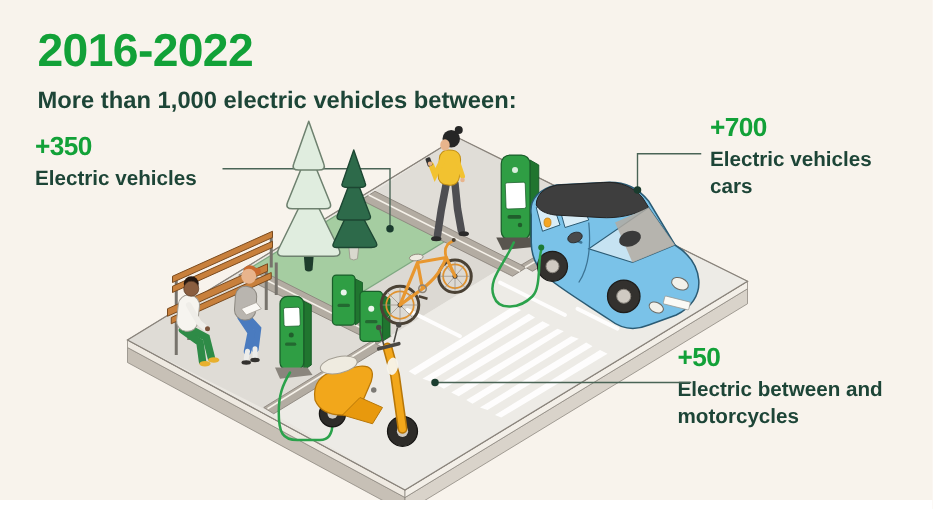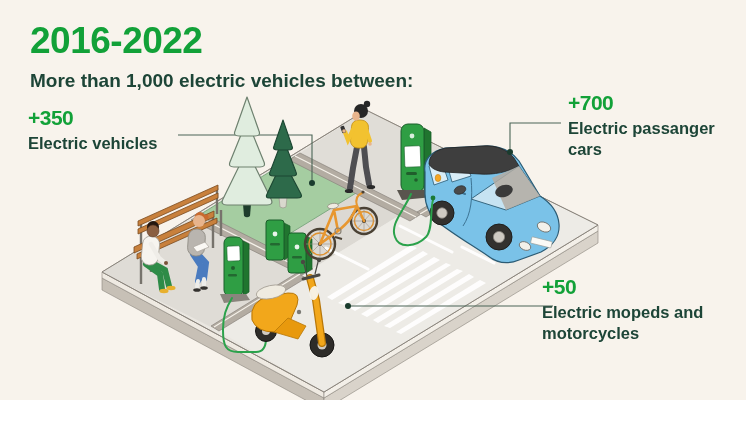--- a/index.html
+++ b/index.html
@@ -29,26 +29,26 @@
     <p class="subtitle">More than 1,000 electric vehicles between:</p>
   </header>
 
   <div class="stat stat-bicycles">
     <div class="stat-value">+350</div>
     <div class="stat-label">Electric vehicles</div>
   </div>
 
   <div class="stat stat-cars">
     <div class="stat-value">+700</div>
-    <div class="stat-label">Electric passanger cars</div>
+    <div class="stat-label">Electric vehicles cars</div>
   </div>
 
   <div class="stat stat-mopeds">
     <div class="stat-value">+50</div>
-    <div class="stat-label">Electric mopeds and motorcycles</div>
+    <div class="stat-label">Electric between and motorcycles</div>
   </div>
 
   <svg class="scene" viewBox="0 0 746 425" xmlns="http://www.w3.org/2000/svg">
 
     <g stroke="#8A847C" stroke-width="0.6">
       <path d="M102,278 L324,398 L324,410 L102,290 Z" fill="#C7C0B6"></path>
       <path d="M324,398 L598,231 L598,243 L324,410 Z" fill="#D9D3CA"></path>
       <path d="M102,272 L324,392 L324,398 L102,278 Z" fill="#EFEAE2"></path>
       <path d="M324,392 L598,225 L598,231 L324,398 Z" fill="#F3EFE8"></path>
       <path d="M366,110 L598,225 L324,392 L102,272 Z" fill="#EAE7E1"></path>

